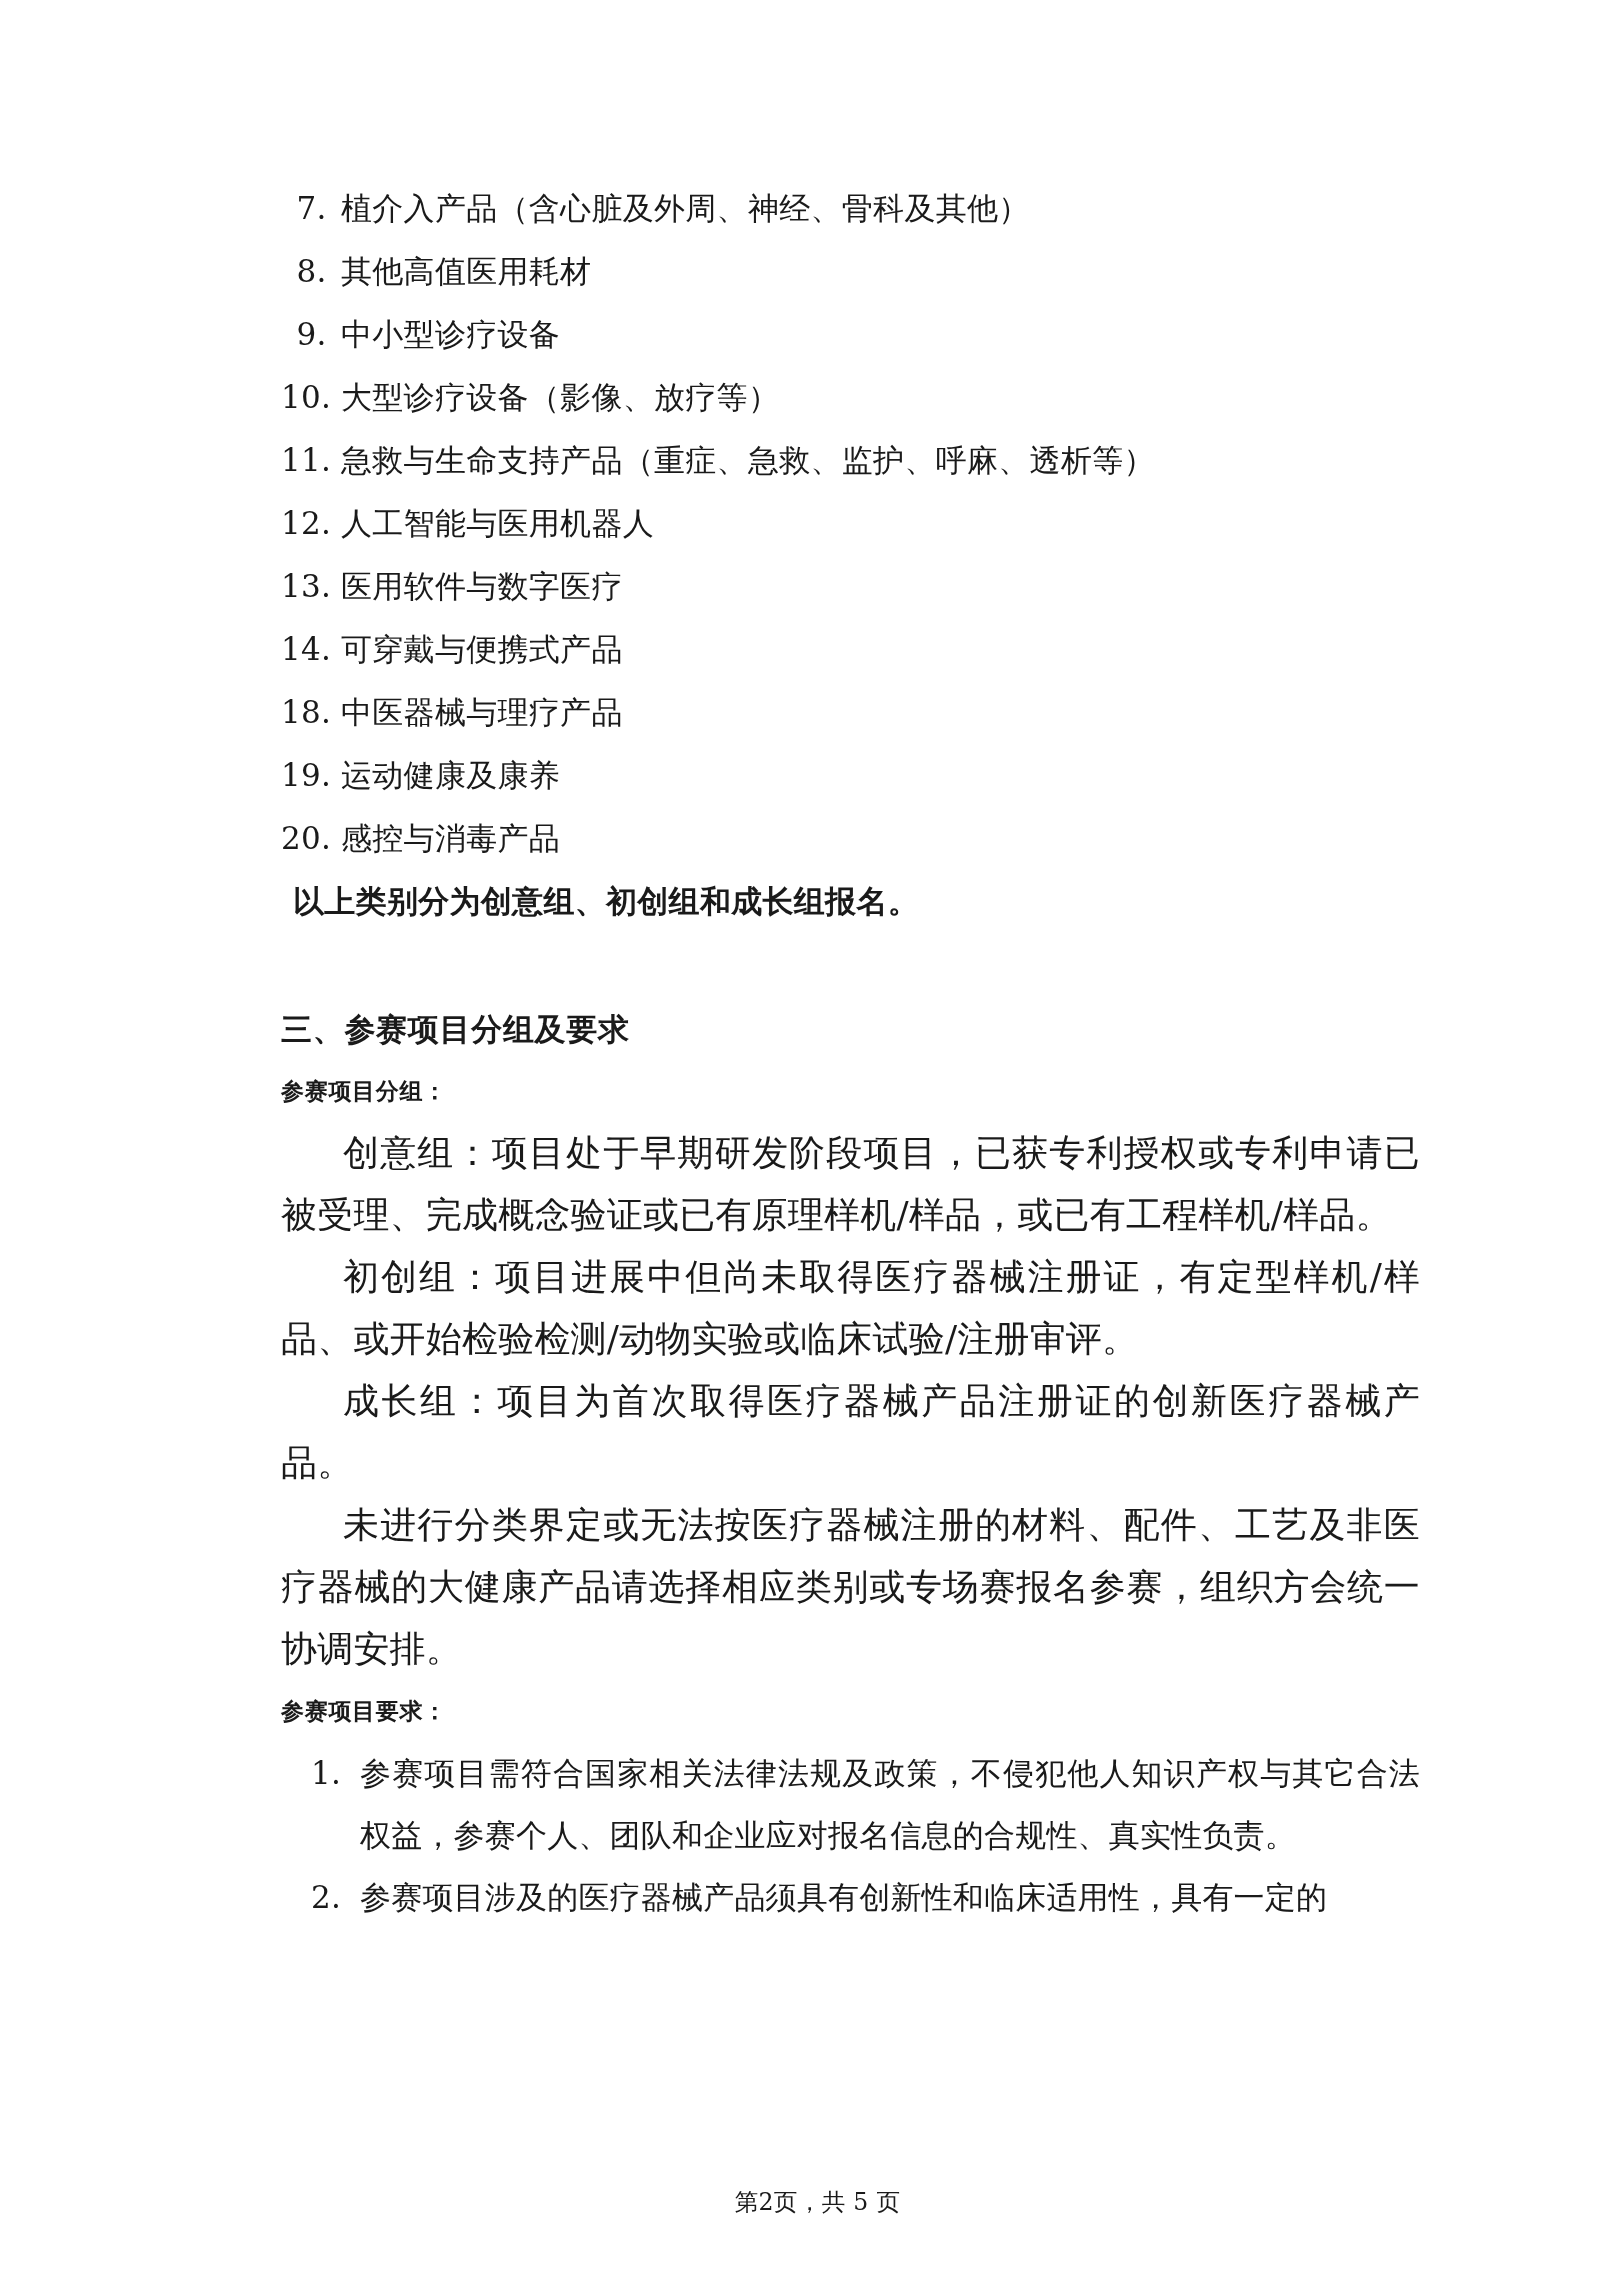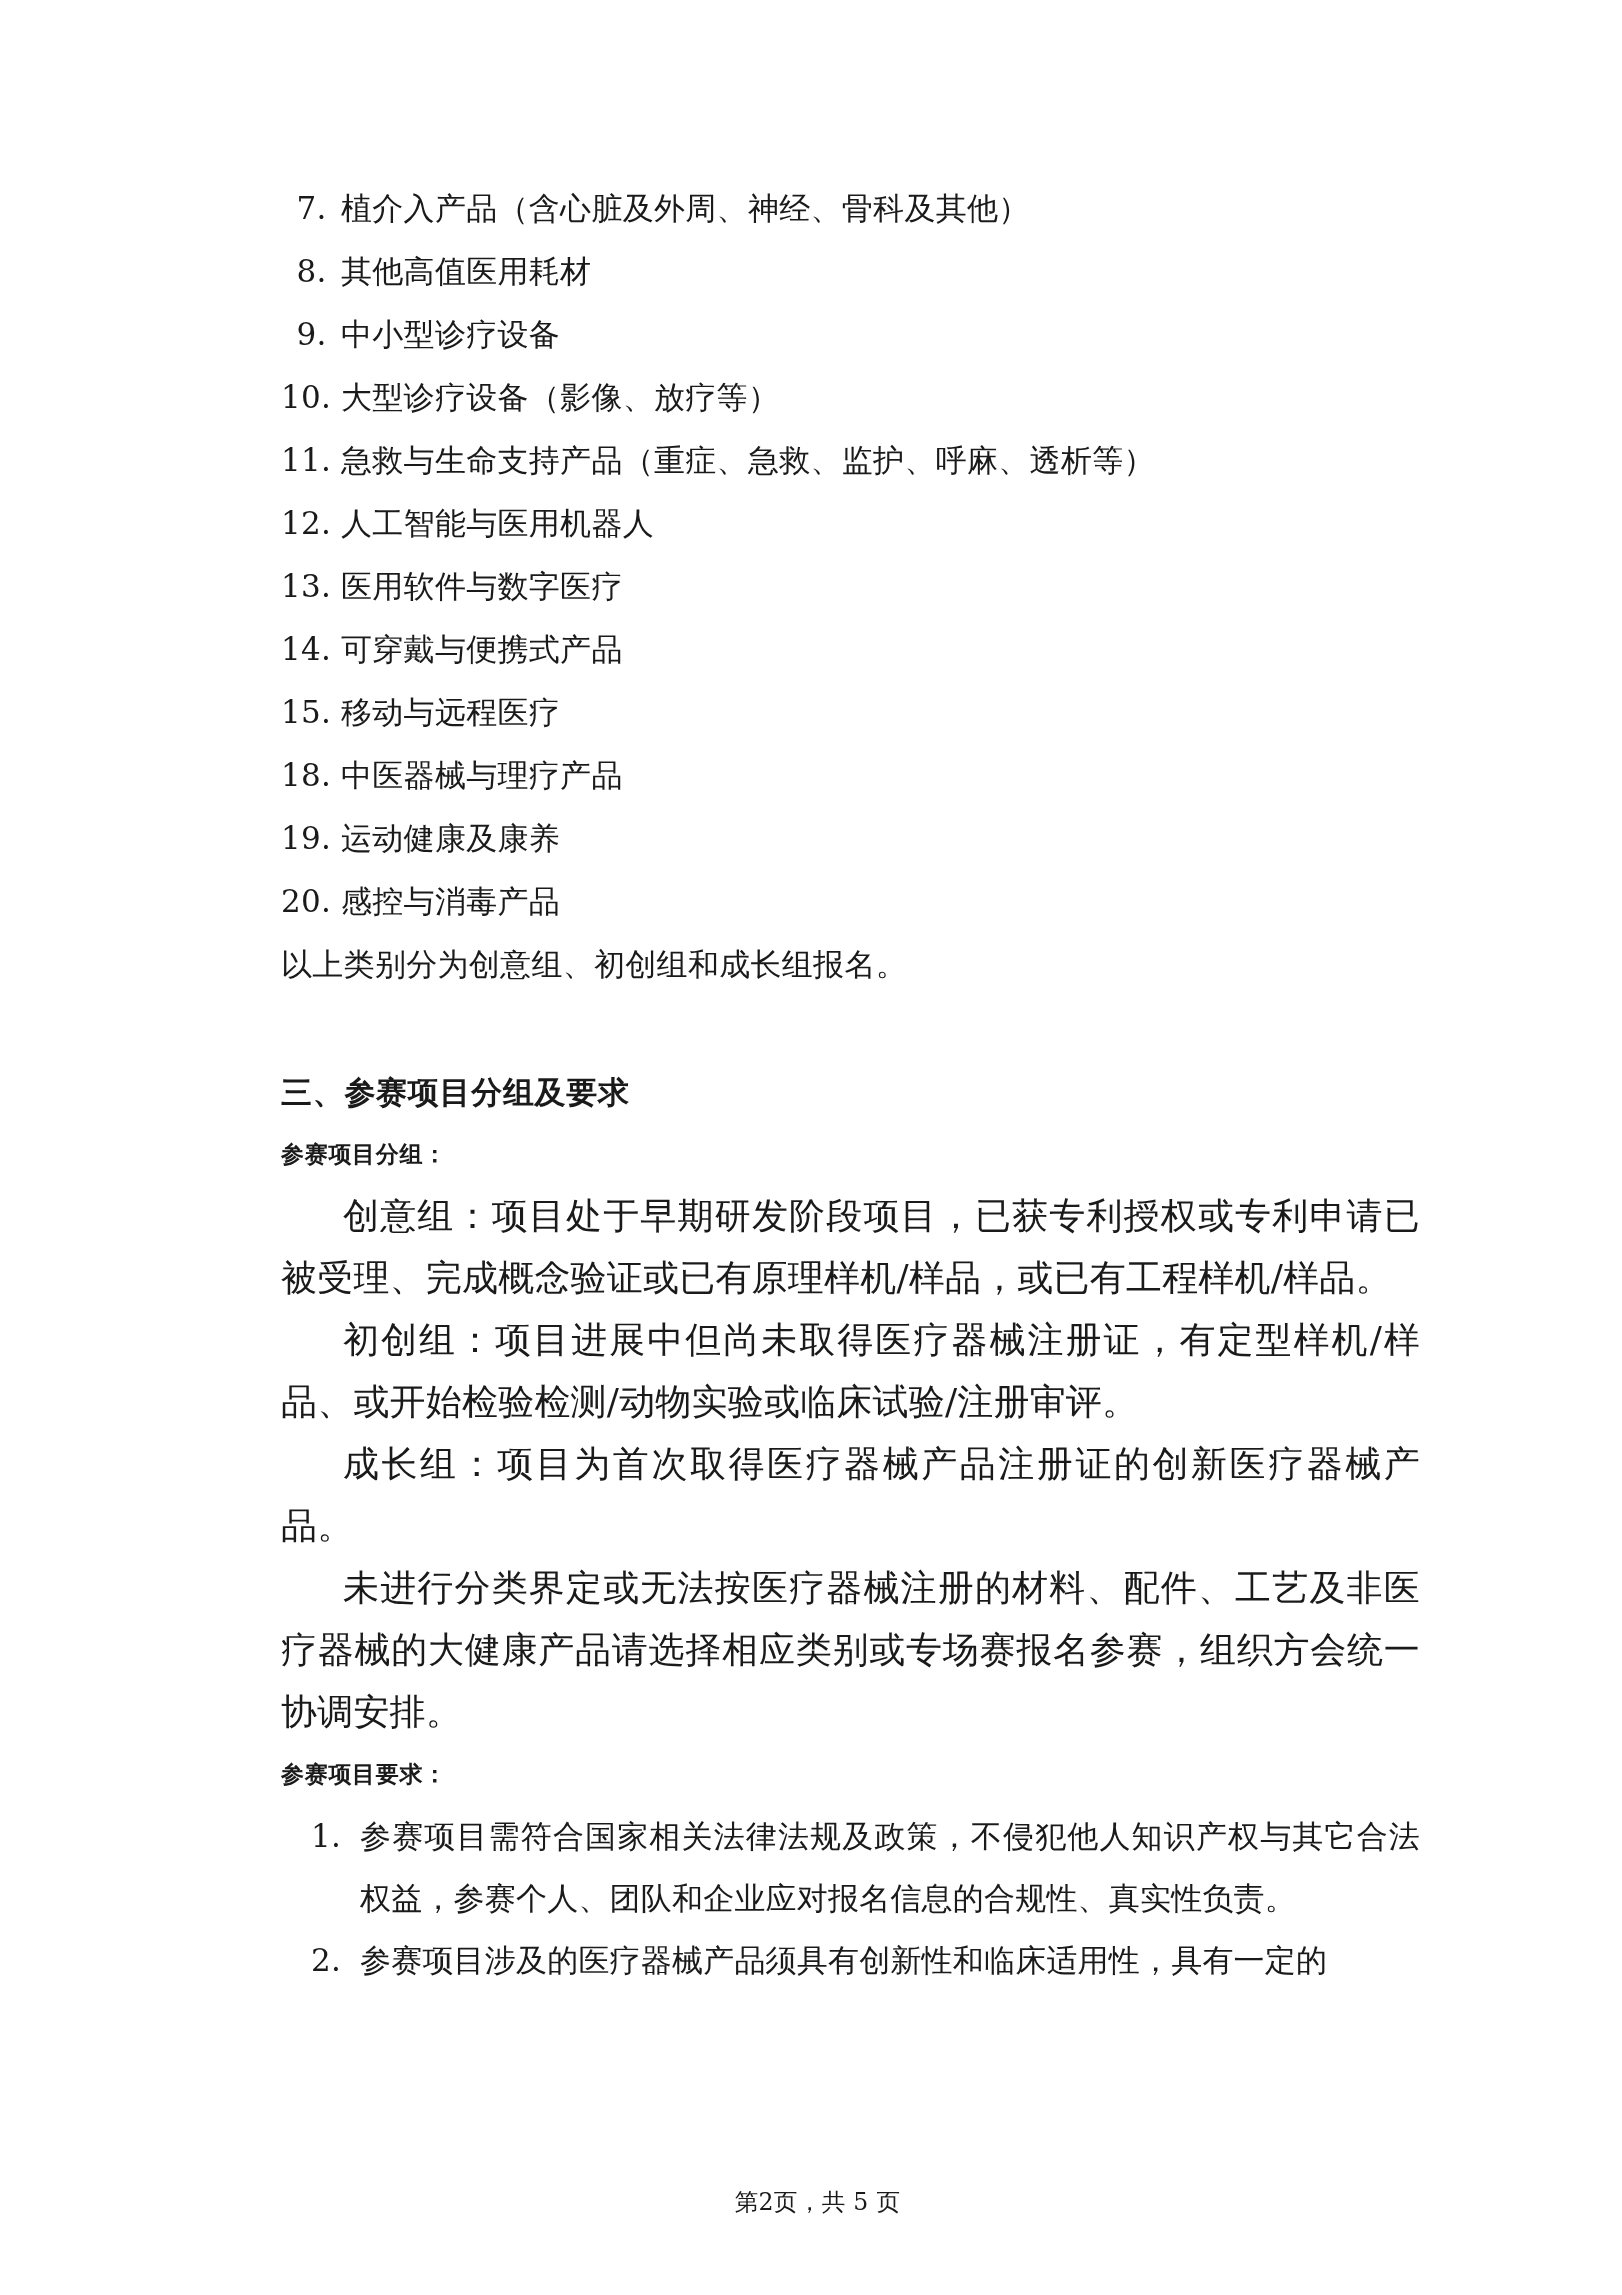--- a/index.html
+++ b/index.html
@@ -42,21 +42,22 @@
     box-sizing: border-box;
     font-family: "DejaVu Serif", "Liberation Serif", serif;
   }
   .numbered-item .txt {
     flex: 1 1 auto;
   }
   .plain-line {
     font-size: 31px;
     line-height: 63px;
     letter-spacing: 0.3px;
-    margin-left: 0;
+    margin-left: 12px;
+    font-weight: bold;
   }
   .gap-lg { height: 65px; }
   .heading {
     font-size: 31px;
     line-height: 62px;
     font-weight: bold;
     letter-spacing: 0.7px;
   }
   .subheading {
     font-size: 23px;
@@ -134,24 +135,20 @@
     </li>
     <li class="numbered-item">
       <span class="num">13.</span>
       <span class="txt">医用软件与数字医疗</span>
     </li>
     <li class="numbered-item">
       <span class="num">14.</span>
       <span class="txt">可穿戴与便携式产品</span>
     </li>
     <li class="numbered-item">
-      <span class="num">15.</span>
-      <span class="txt">移动与远程医疗</span>
-    </li>
-    <li class="numbered-item">
       <span class="num">18.</span>
       <span class="txt">中医器械与理疗产品</span>
     </li>
     <li class="numbered-item">
       <span class="num">19.</span>
       <span class="txt">运动健康及康养</span>
     </li>
     <li class="numbered-item">
       <span class="num">20.</span>
       <span class="txt">感控与消毒产品</span>

